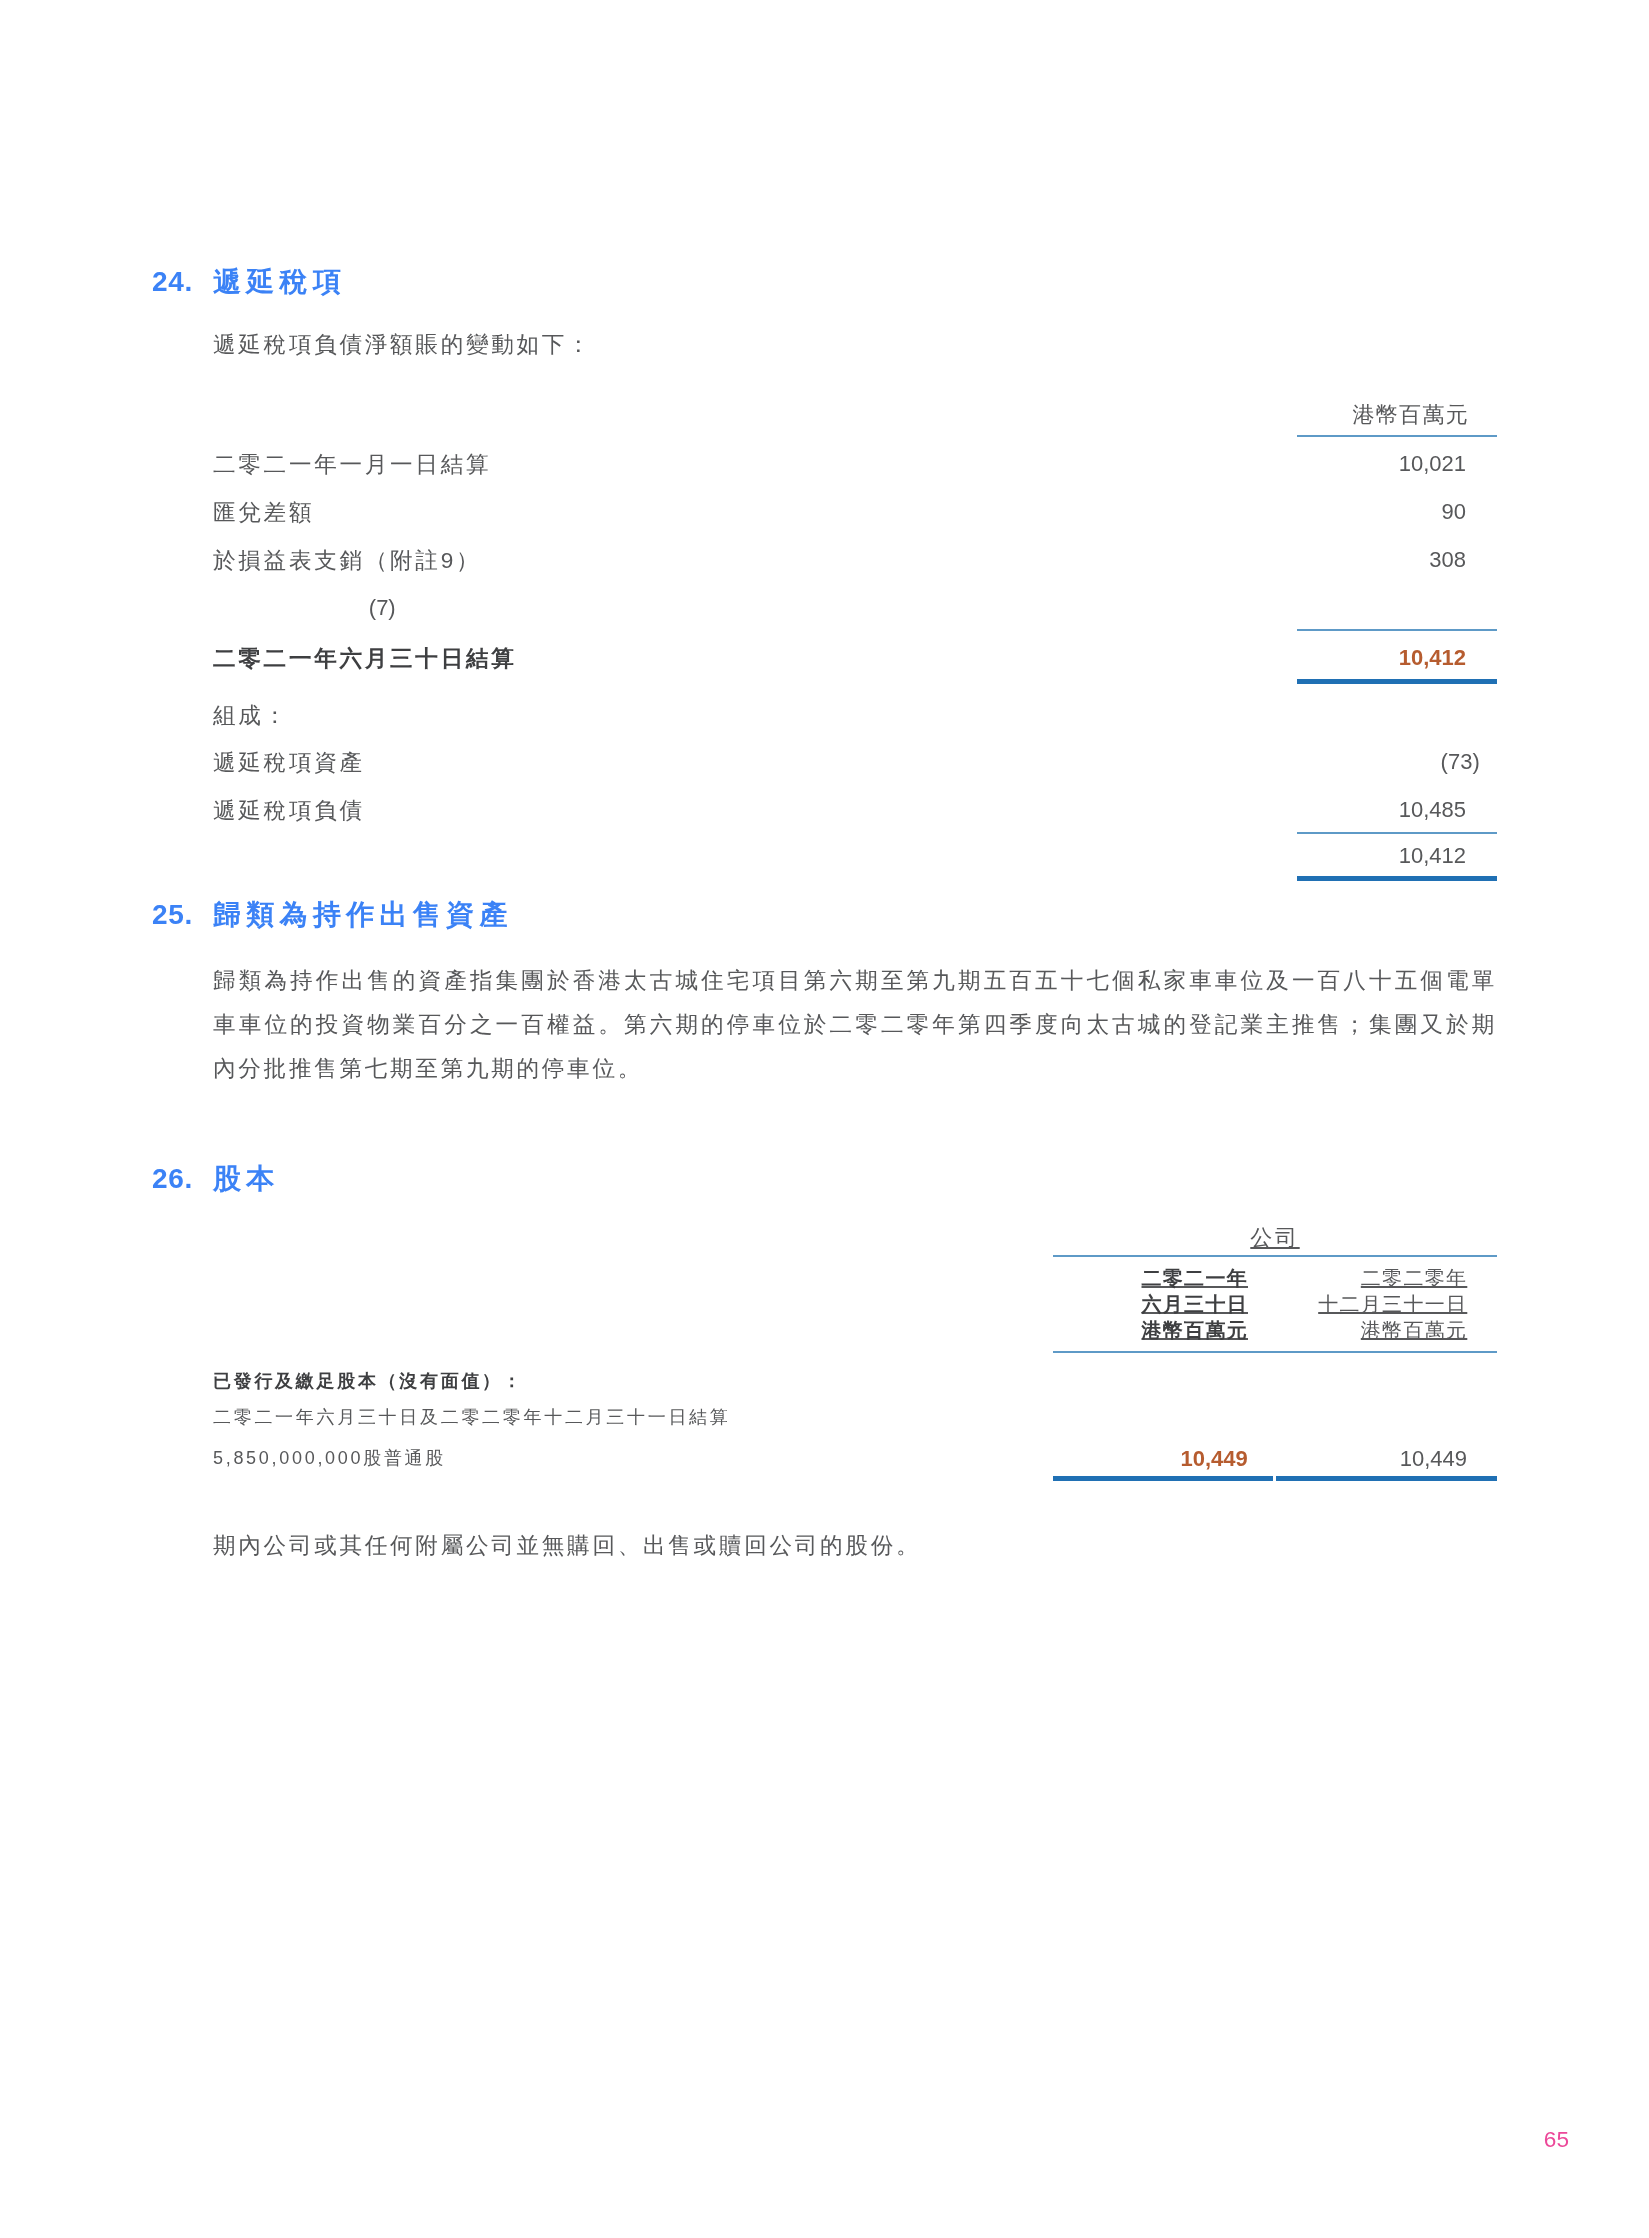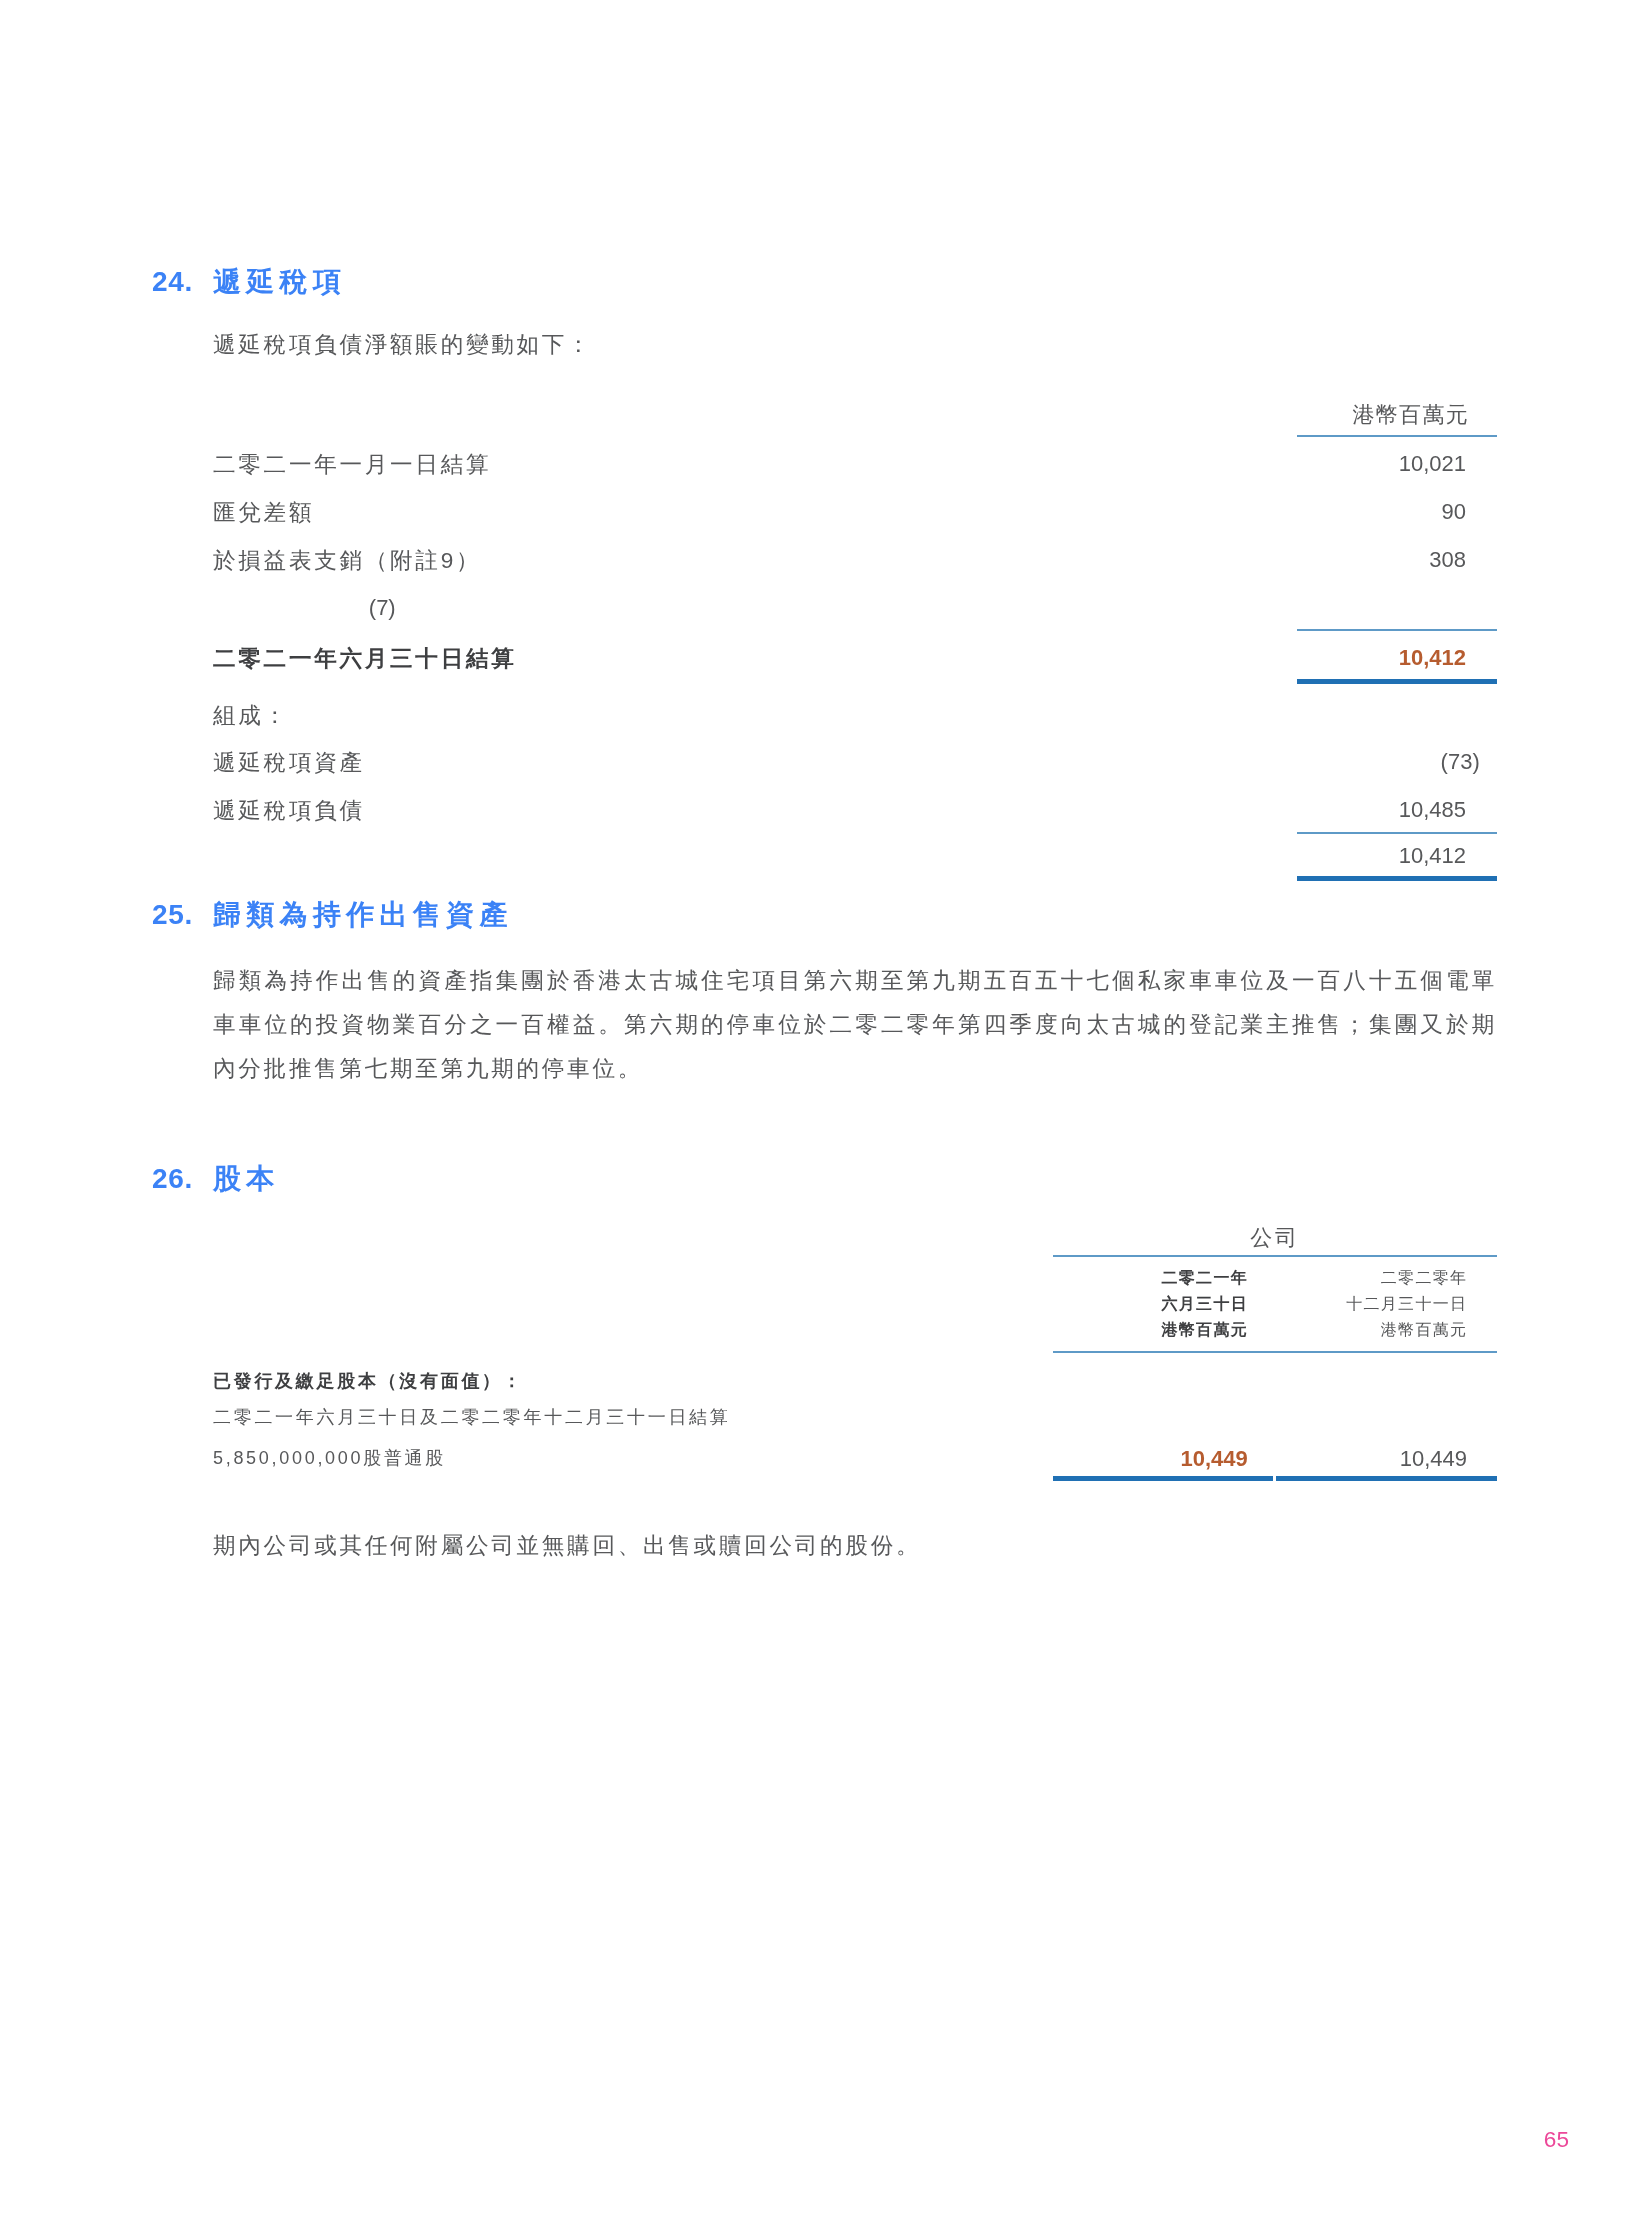--- a/index.html
+++ b/index.html
@@ -70,27 +70,27 @@
     font-size: 22px;
     letter-spacing: 0;
   }
   .trow .val.paren { padding-right: 17.3px; }
   .trow.h58 { height: 39px; margin-top: 12px; }
   .trow.h60 { height: 40px; margin-top: 1.3px; }
   .trow.emph .lbl { font-weight: bold; color: #3E3F41; }
   .trow.emph .val { font-weight: bold; color: #B65C2F; }
 
   
-  .t2-head-region { width: 444px; margin-left: auto; margin-top: 29px; }
+  .t2-head-region { width: 444px; margin-left: auto; margin-top: 29px; text-decoration: underline; }
   .t2-company { font-size: 22px; line-height: 27px; text-align: center; letter-spacing: 2.7px; }
   .t2-rule { height: 2px; background: #5E9AC7; }
   .t2-rule.under-company { margin-top: 4px; }
   .t2-rule.under-heads { margin-top: 8px; }
   .t2-heads { display: flex; padding-top: 8px; }
-  .t2-col { font-size: 16px; line-height: 26px; letter-spacing: 1.3px; text-align: right; box-sizing: border-box; }
+  .t2-col { font-size: 20px; line-height: 26px; letter-spacing: 1.3px; text-align: right; box-sizing: border-box; }
   .t2-col.c1 { width: 220px; flex: 0 0 220px; padding-right: 25px; font-weight: bold; color: #3E3F41; }
   .t2-col.c2 { width: 221px; flex: 0 0 221px; padding-right: 30px; }
   .colgap { width: 3.3px; flex: 0 0 3.3px; }
 
   .srow { display: flex; align-items: center; }
   .srow .lbl { flex: 1; font-size: 18px; line-height: 27px; letter-spacing: 2.7px; }
   .srow .lbl.boldlbl { font-weight: bold; color: #3E3F41; }
   .srow.mt22 { margin-top: 14.6px; }
   .srow.mt14 { margin-top: 9.3px; }
   .sval { box-sizing: border-box; text-align: right; font-size: 22px; line-height: 27px; letter-spacing: 0; }

